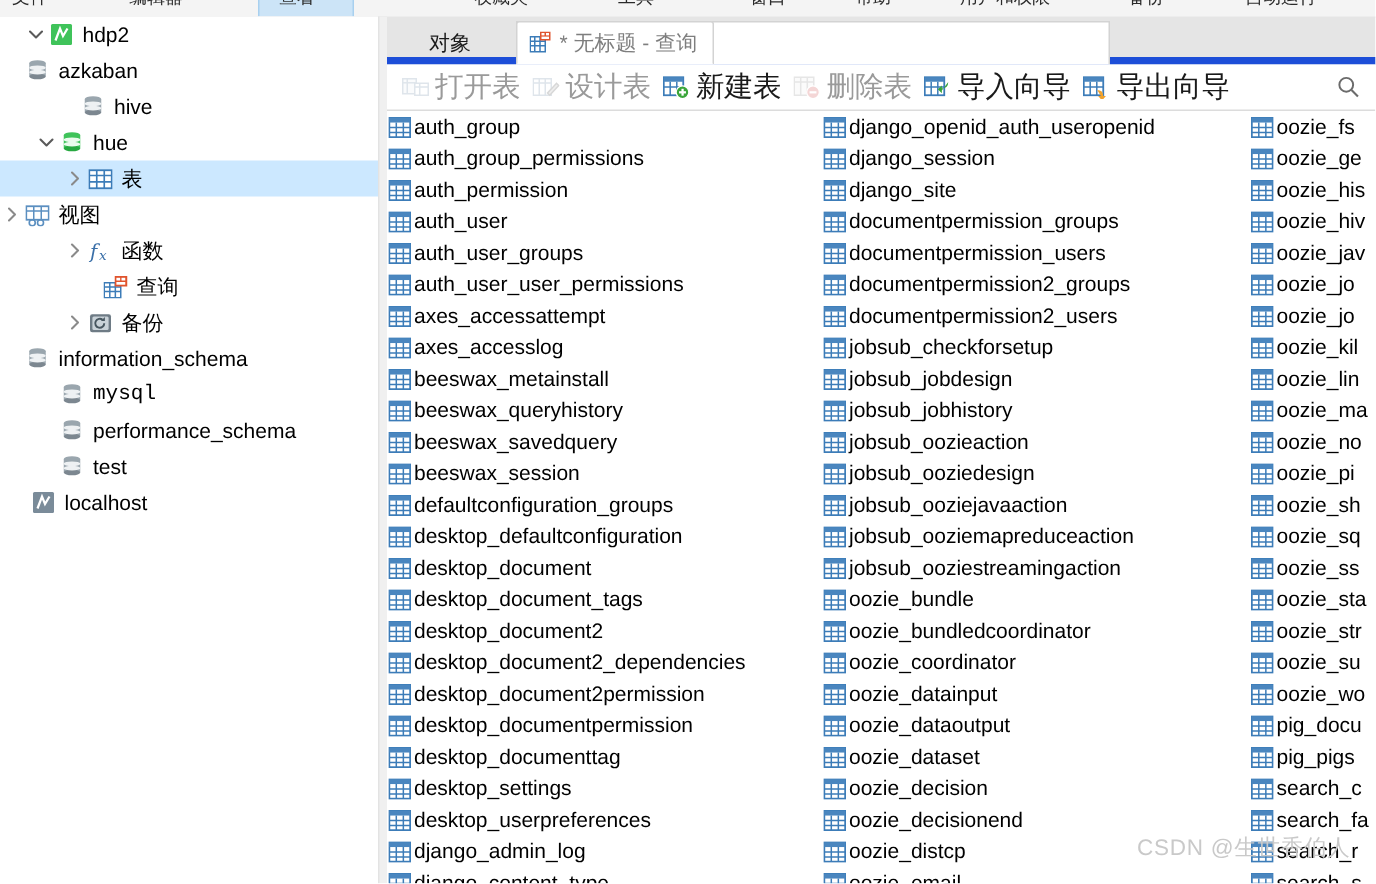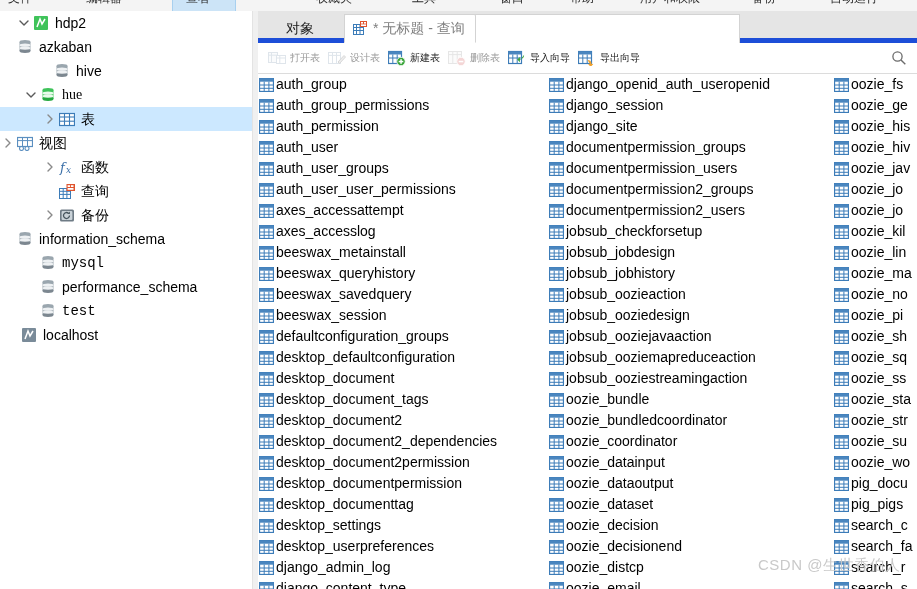--- a/index.html
+++ b/index.html
@@ -144,21 +144,21 @@
     border-bottom: 1px solid #dcdcdc;
     box-sizing: border-box;
     display: flex;
     align-items: center;
     padding-left: 7px;
   }
   .tb-btn {
     display: flex; align-items: center;
     height: 26px;
     padding: 0 5px 0 3px;
-    font-size: 10px;
+    font-size: 19px;
     white-space: nowrap;
     cursor: default;
     color: #1a1a1a;
   }
   .tb-btn.disabled { color: #9a9a9a; }
   .tb-btn .tb-ico { margin-right: 4px; display: inline-flex; align-items: center; }
   .tb-search {
     position: absolute;
     right: 10px; top: 7px;
     width: 16px; height: 16px;
@@ -261,21 +261,21 @@
             <svg width="14" height="16" viewBox="0 0 14 16">
               <ellipse cx="7" cy="3" rx="5.5" ry="1.9" fill="#9aa6ae"></ellipse>
               <rect x="1.5" y="3" width="11" height="9" fill="#9aa6ae"></rect>
               <ellipse cx="7" cy="12" rx="5.5" ry="1.9" fill="#7c8790"></ellipse>
               <ellipse cx="7" cy="6.2" rx="5.5" ry="1.6" fill="#eef1f3"></ellipse>
               <ellipse cx="7" cy="9.1" rx="5.5" ry="1.6" fill="#eef1f3"></ellipse>
             </svg>
           </span>
           <span class="tree-label">hive</span>
         </div>
-        <div class="tree-row" style="padding-left: 23px; font-family: Liberation Serif, serif;">
+        <div class="tree-row" style="padding-left: 23px;">
           <span class="tree-exp">
             <svg width="10" height="10" viewBox="0 0 10 10">
               <path d="M1 3 L5 7 L9 3" fill="none" stroke="#5a5a5a" stroke-width="1.4" stroke-linecap="round" stroke-linejoin="round"></path>
             </svg>
           </span>
           <span class="tree-ico">
             <svg width="14" height="16" viewBox="0 0 14 16">
               <ellipse cx="7" cy="3" rx="5.5" ry="1.9" fill="#3fc35a"></ellipse>
               <rect x="1.5" y="3" width="11" height="9" fill="#3fc35a"></rect>
               <ellipse cx="7" cy="12" rx="5.5" ry="1.9" fill="#27a840"></ellipse>
@@ -327,21 +327,21 @@
             </svg>
           </span>
           <span class="tree-ico">
             <svg width="16" height="15" viewBox="0 0 16 15">
               <text x="1" y="12" font-family="DejaVu Serif, serif" font-style="italic" font-size="13" fill="#3a6fa8">f</text>
               <text x="7" y="13" font-family="DejaVu Serif, serif" font-style="italic" font-size="9" fill="#3a6fa8">x</text>
             </svg>
           </span>
           <span class="tree-label">函数</span>
         </div>
-        <div class="tree-row" style="padding-left: 42px;">
+        <div class="tree-row" style="padding-left: 42px; margin-left: 10px;">
           <span class="tree-exp"></span>
           <span class="tree-ico">
             <svg width="16" height="15" viewBox="0 0 16 15">
               <rect x="0.5" y="4.5" width="11" height="10" fill="#ffffff" stroke="#3c7cb8"></rect>
               <line x1="0.5" y1="7.3" x2="11.5" y2="7.3" stroke="#3c7cb8"></line>
               <line x1="0.5" y1="10.4" x2="11.5" y2="10.4" stroke="#3c7cb8"></line>
               <line x1="4.2" y1="4.5" x2="4.2" y2="14.5" stroke="#3c7cb8"></line>
               <line x1="7.9" y1="4.5" x2="7.9" y2="14.5" stroke="#3c7cb8"></line>
               <rect x="7.5" y="0" width="8.5" height="7" fill="#e0542e"></rect>
               <rect x="8.6" y="1.2" width="2.5" height="1.8" fill="#fff"></rect>
@@ -399,21 +399,21 @@
             <svg width="14" height="16" viewBox="0 0 14 16">
               <ellipse cx="7" cy="3" rx="5.5" ry="1.9" fill="#9aa6ae"></ellipse>
               <rect x="1.5" y="3" width="11" height="9" fill="#9aa6ae"></rect>
               <ellipse cx="7" cy="12" rx="5.5" ry="1.9" fill="#7c8790"></ellipse>
               <ellipse cx="7" cy="6.2" rx="5.5" ry="1.6" fill="#eef1f3"></ellipse>
               <ellipse cx="7" cy="9.1" rx="5.5" ry="1.6" fill="#eef1f3"></ellipse>
             </svg>
           </span>
           <span class="tree-label">performance_schema</span>
         </div>
-        <div class="tree-row" style="padding-left: 23px; font-family: Liberation Mono, monospace;">
+        <div class="tree-row" style="padding-left: 23px;">
           <span class="tree-exp"></span>
           <span class="tree-ico">
             <svg width="14" height="16" viewBox="0 0 14 16">
               <ellipse cx="7" cy="3" rx="5.5" ry="1.9" fill="#9aa6ae"></ellipse>
               <rect x="1.5" y="3" width="11" height="9" fill="#9aa6ae"></rect>
               <ellipse cx="7" cy="12" rx="5.5" ry="1.9" fill="#7c8790"></ellipse>
               <ellipse cx="7" cy="6.2" rx="5.5" ry="1.6" fill="#eef1f3"></ellipse>
               <ellipse cx="7" cy="9.1" rx="5.5" ry="1.6" fill="#eef1f3"></ellipse>
             </svg>
           </span>

